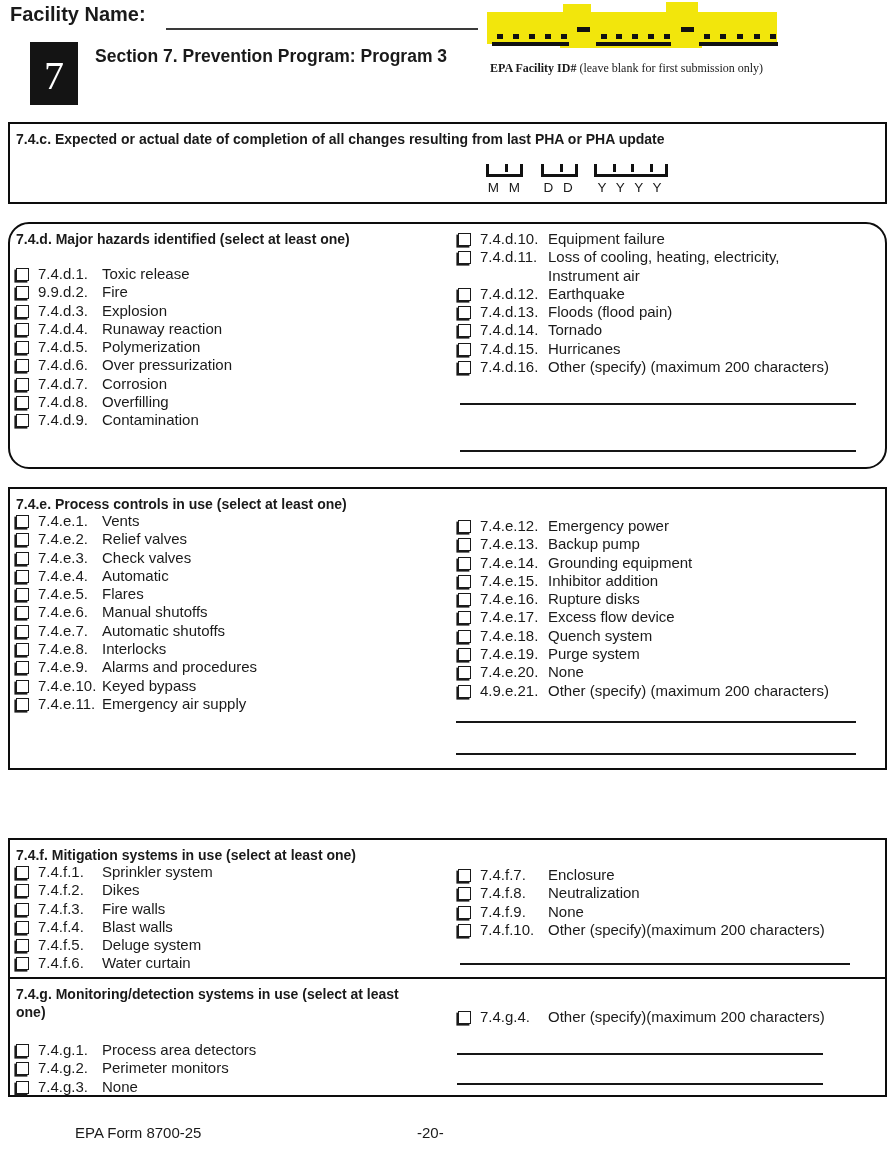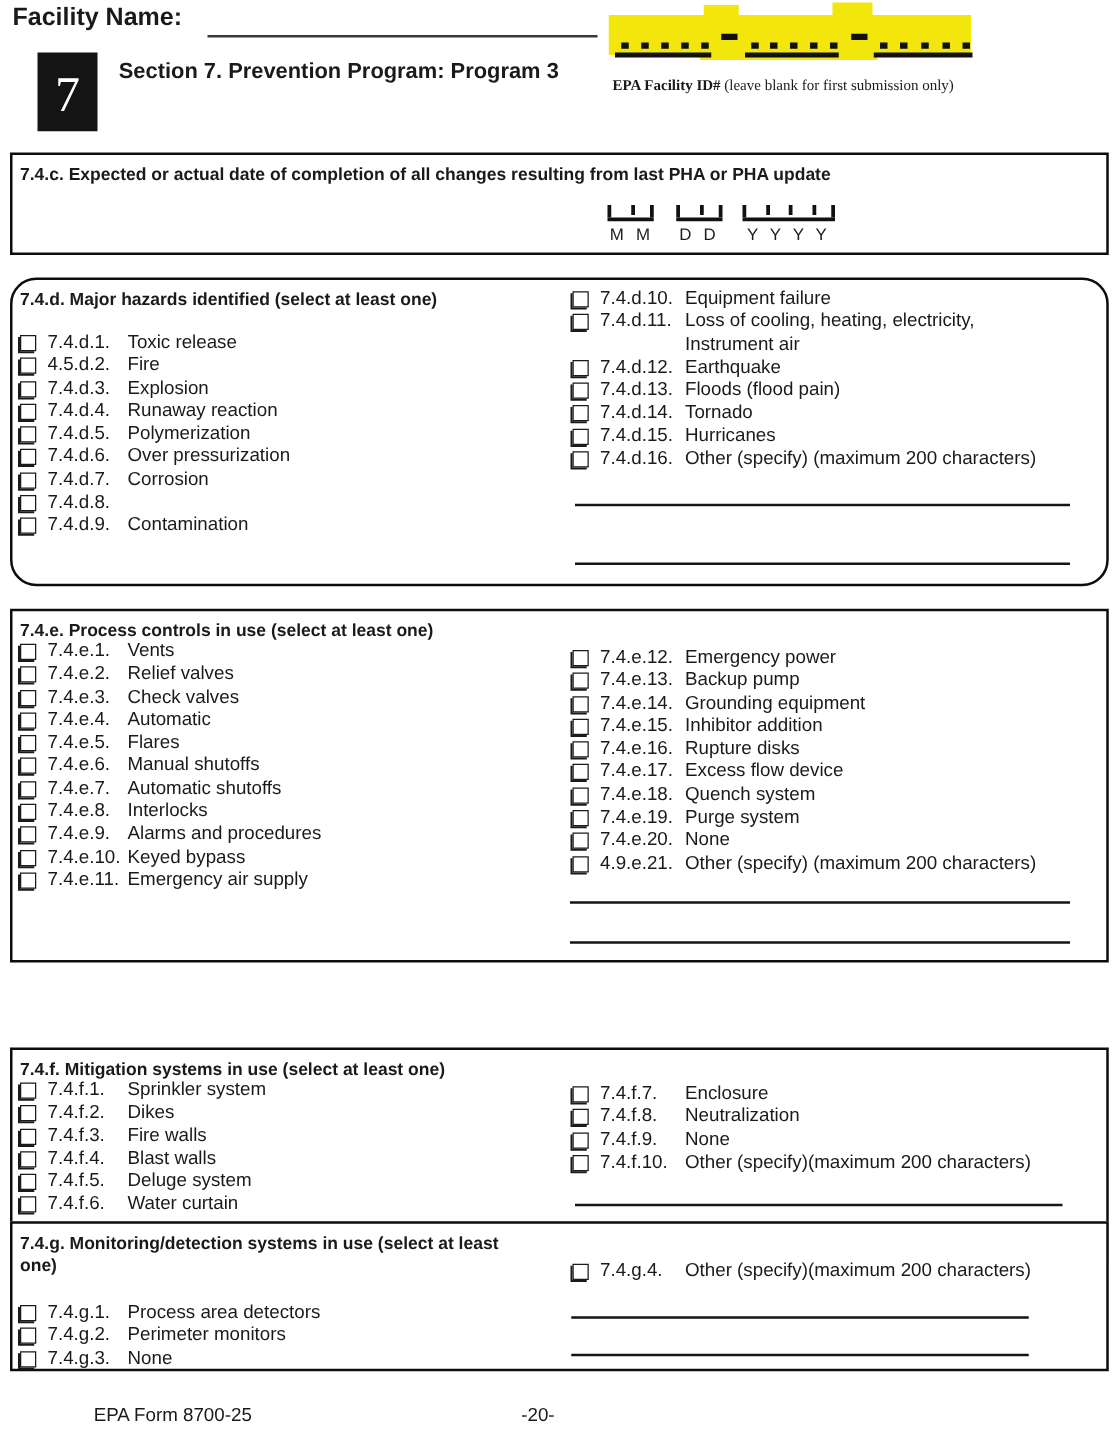--- a/index.html
+++ b/index.html
@@ -109,21 +109,21 @@
   <div class="col" style="left:6px;top:41px;width:432px;">
 
       <div class="item">
         <span class="cbx"></span>
         <span class="num">7.4.d.1.</span>
         <span class="lbl">Toxic release</span>
       </div>
 
       <div class="item">
         <span class="cbx"></span>
-        <span class="num">4.5.d.2.</span>
+        <span class="num">9.9.d.2.</span>
         <span class="lbl">Fire</span>
       </div>
 
       <div class="item">
         <span class="cbx"></span>
         <span class="num">7.4.d.3.</span>
         <span class="lbl">Explosion</span>
       </div>
 
       <div class="item">
@@ -146,20 +146,21 @@
 
       <div class="item">
         <span class="cbx"></span>
         <span class="num">7.4.d.7.</span>
         <span class="lbl">Corrosion</span>
       </div>
 
       <div class="item">
         <span class="cbx"></span>
         <span class="num">7.4.d.8.</span>
+        <span class="lbl">Overfilling</span>
       </div>
 
       <div class="item">
         <span class="cbx"></span>
         <span class="num">7.4.d.9.</span>
         <span class="lbl">Contamination</span>
       </div>
     </div>
   <div class="col col-r" style="left:448px;top:6px;width:424px;">
 

